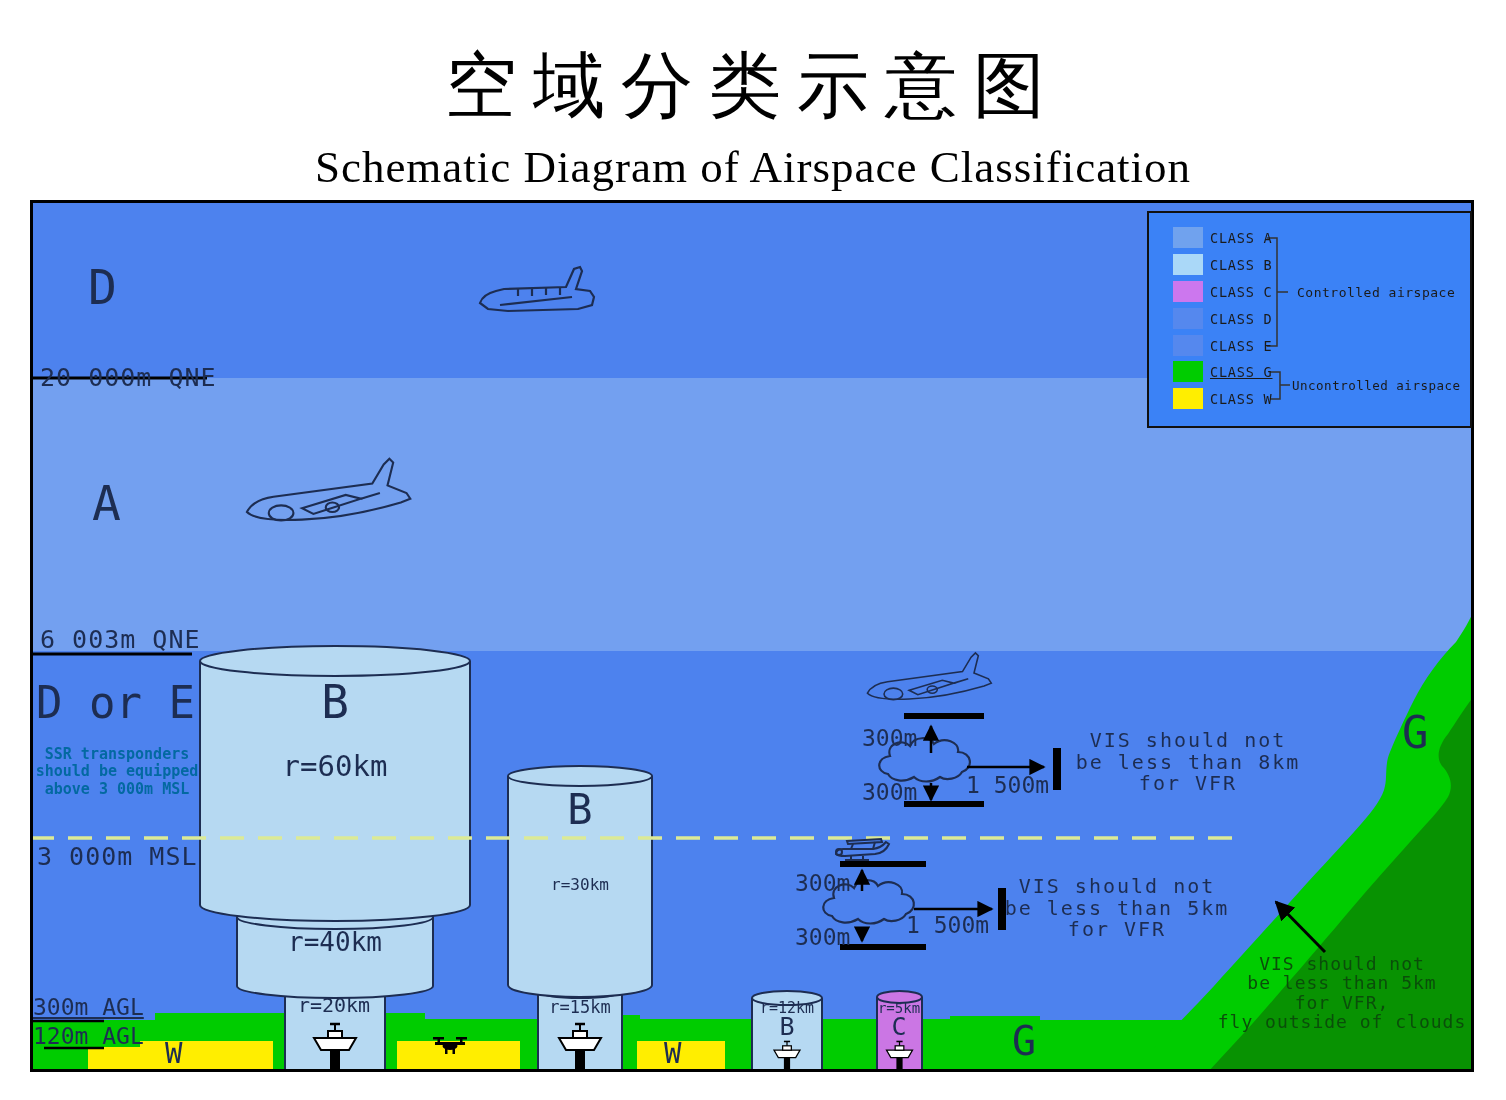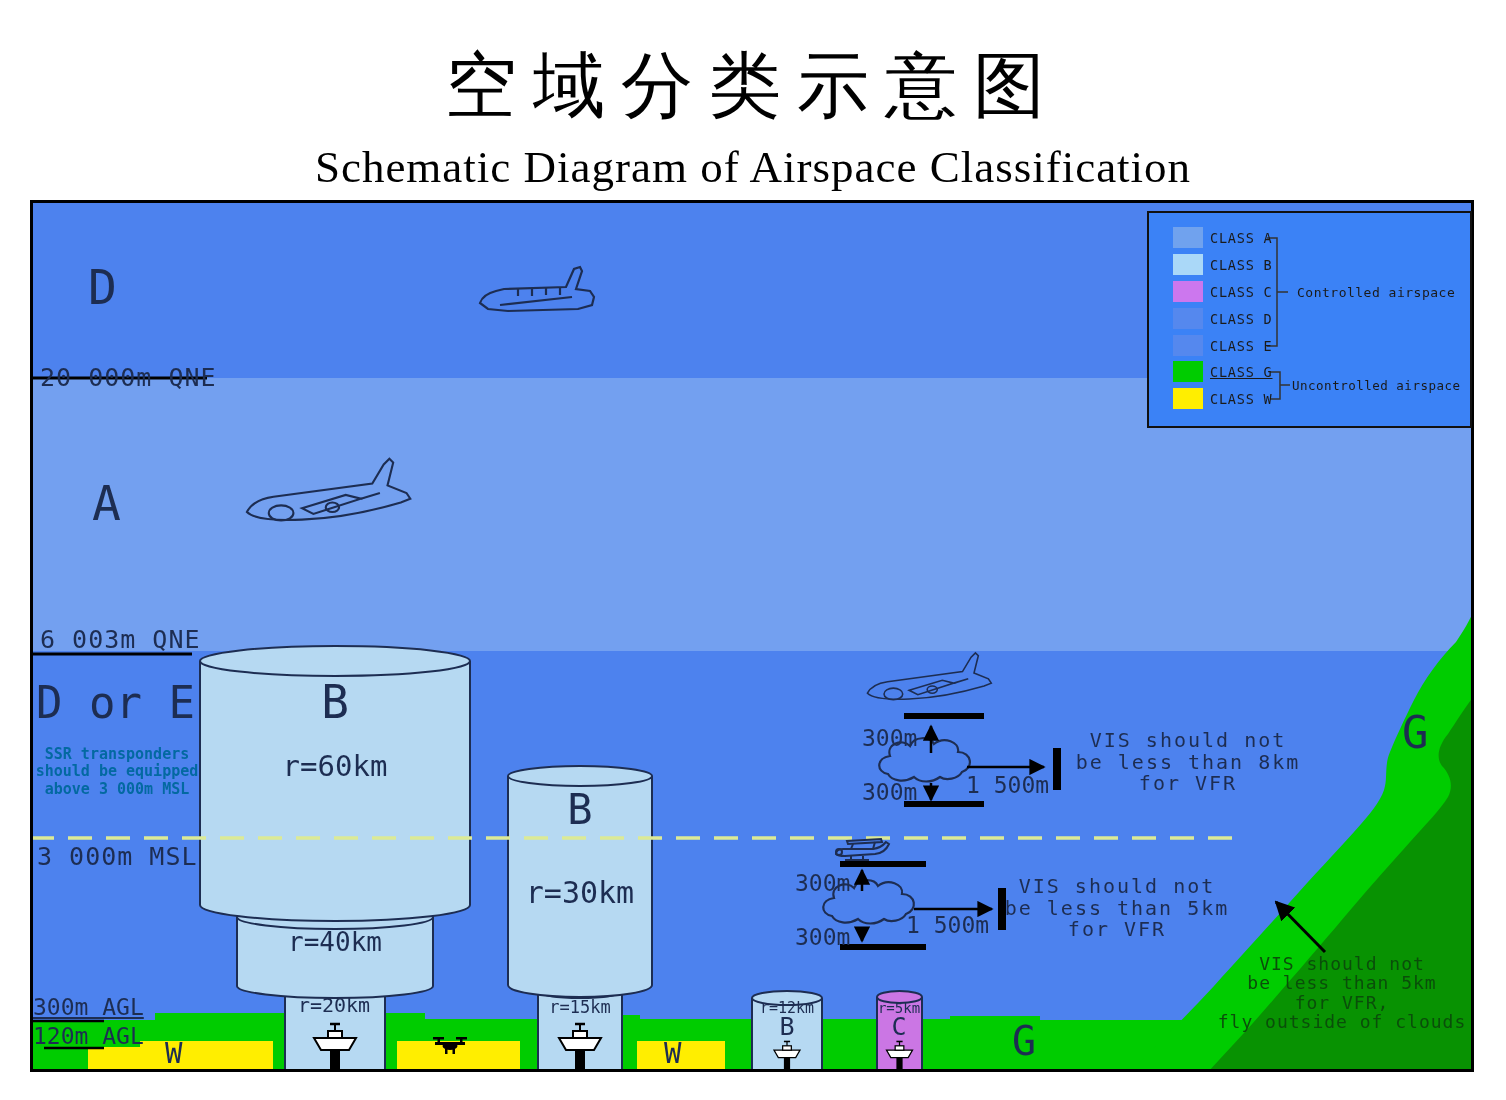--- a/index.html
+++ b/index.html
@@ -208,21 +208,21 @@
 <div class="lbl" style="left:1402px;top:708px;font-size:44px;">G</div>
 <div class="lbl" style="left:1012px;top:1018px;font-size:40px;">G</div>
 <div class="lbl" style="left:165px;top:1037px;font-size:29px;">W</div>
 <div class="lbl" style="left:664px;top:1037px;font-size:29px;">W</div>
 
 <div class="lbl ctr" style="left:310px;top:676px;width:50px;font-size:46px;">B</div>
 <div class="lbl ctr" style="left:275px;top:750px;width:120px;font-size:29px;">r=60km</div>
 <div class="lbl ctr" style="left:275px;top:928px;width:120px;font-size:26px;">r=40km</div>
 <div class="lbl ctr" style="left:284px;top:994px;width:100px;font-size:20px;">r=20km</div>
 <div class="lbl ctr" style="left:555px;top:786px;width:50px;font-size:42px;">B</div>
-<div class="lbl ctr" style="left:520px;top:876px;width:120px;font-size:30px;">r=30km</div>
+<div class="lbl ctr" style="left:520px;top:876px;width:120px;font-size:16px;">r=30km</div>
 <div class="lbl ctr" style="left:530px;top:998px;width:100px;font-size:17px;">r=15km</div>
 <div class="lbl ctr" style="left:737px;top:1000px;width:100px;font-size:15px;">r=12km</div>
 <div class="lbl ctr" style="left:762px;top:1013px;width:50px;font-size:25px;">B</div>
 <div class="lbl ctr" style="left:849px;top:1000px;width:100px;font-size:14px;">r=5km</div>
 <div class="lbl ctr" style="left:874px;top:1013px;width:50px;font-size:25px;">C</div>
 
 <div class="lbl ctr" style="left:32px;top:746px;width:170px;font-size:15px;color:#0369a1;font-weight:bold;">SSR transponders
 should be equipped
 above 3 000m MSL</div>
 

